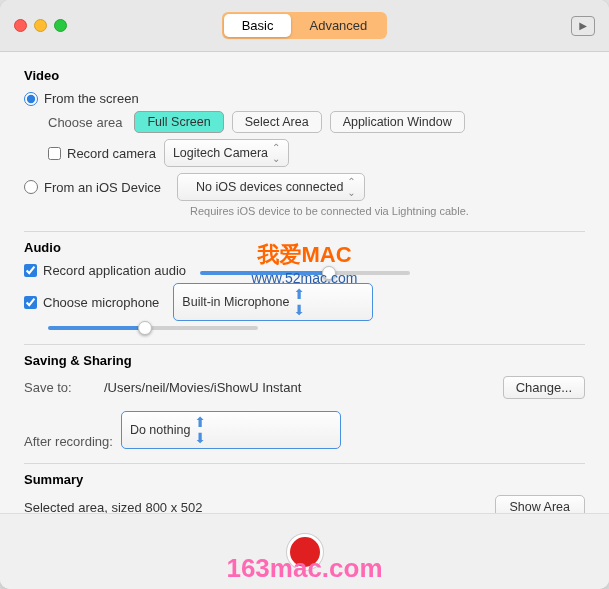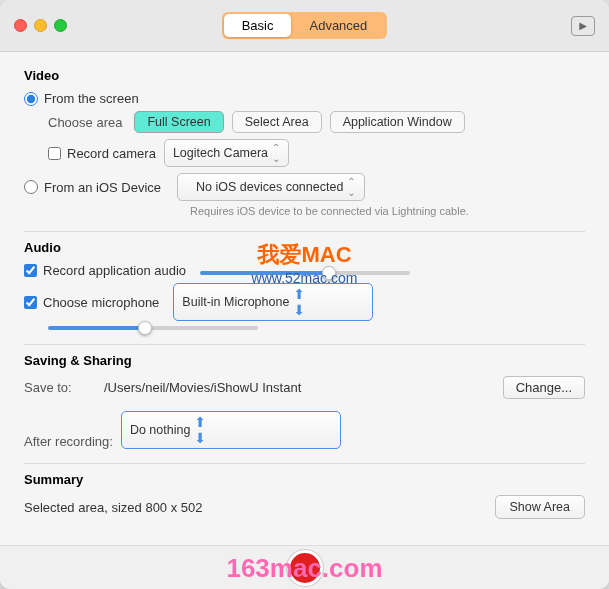--- a/index.html
+++ b/index.html
@@ -296,21 +296,21 @@
     .watermark-top {
       font-size: 22px;
       font-weight: 700;
       color: #ff6600;
     }
     .watermark-mid {
       font-size: 14px;
       color: #2a5ea8;
     }
     .bottom-bar {
-      height: 44px;
+      height: 76px;
       display: flex;
       align-items: center;
       justify-content: center;
       position: relative;
       border-top: 1px solid #ddd;
       background: #f0f0f0;
       border-radius: 0 0 10px 10px;
     }
     .record-btn {
       width: 36px;

